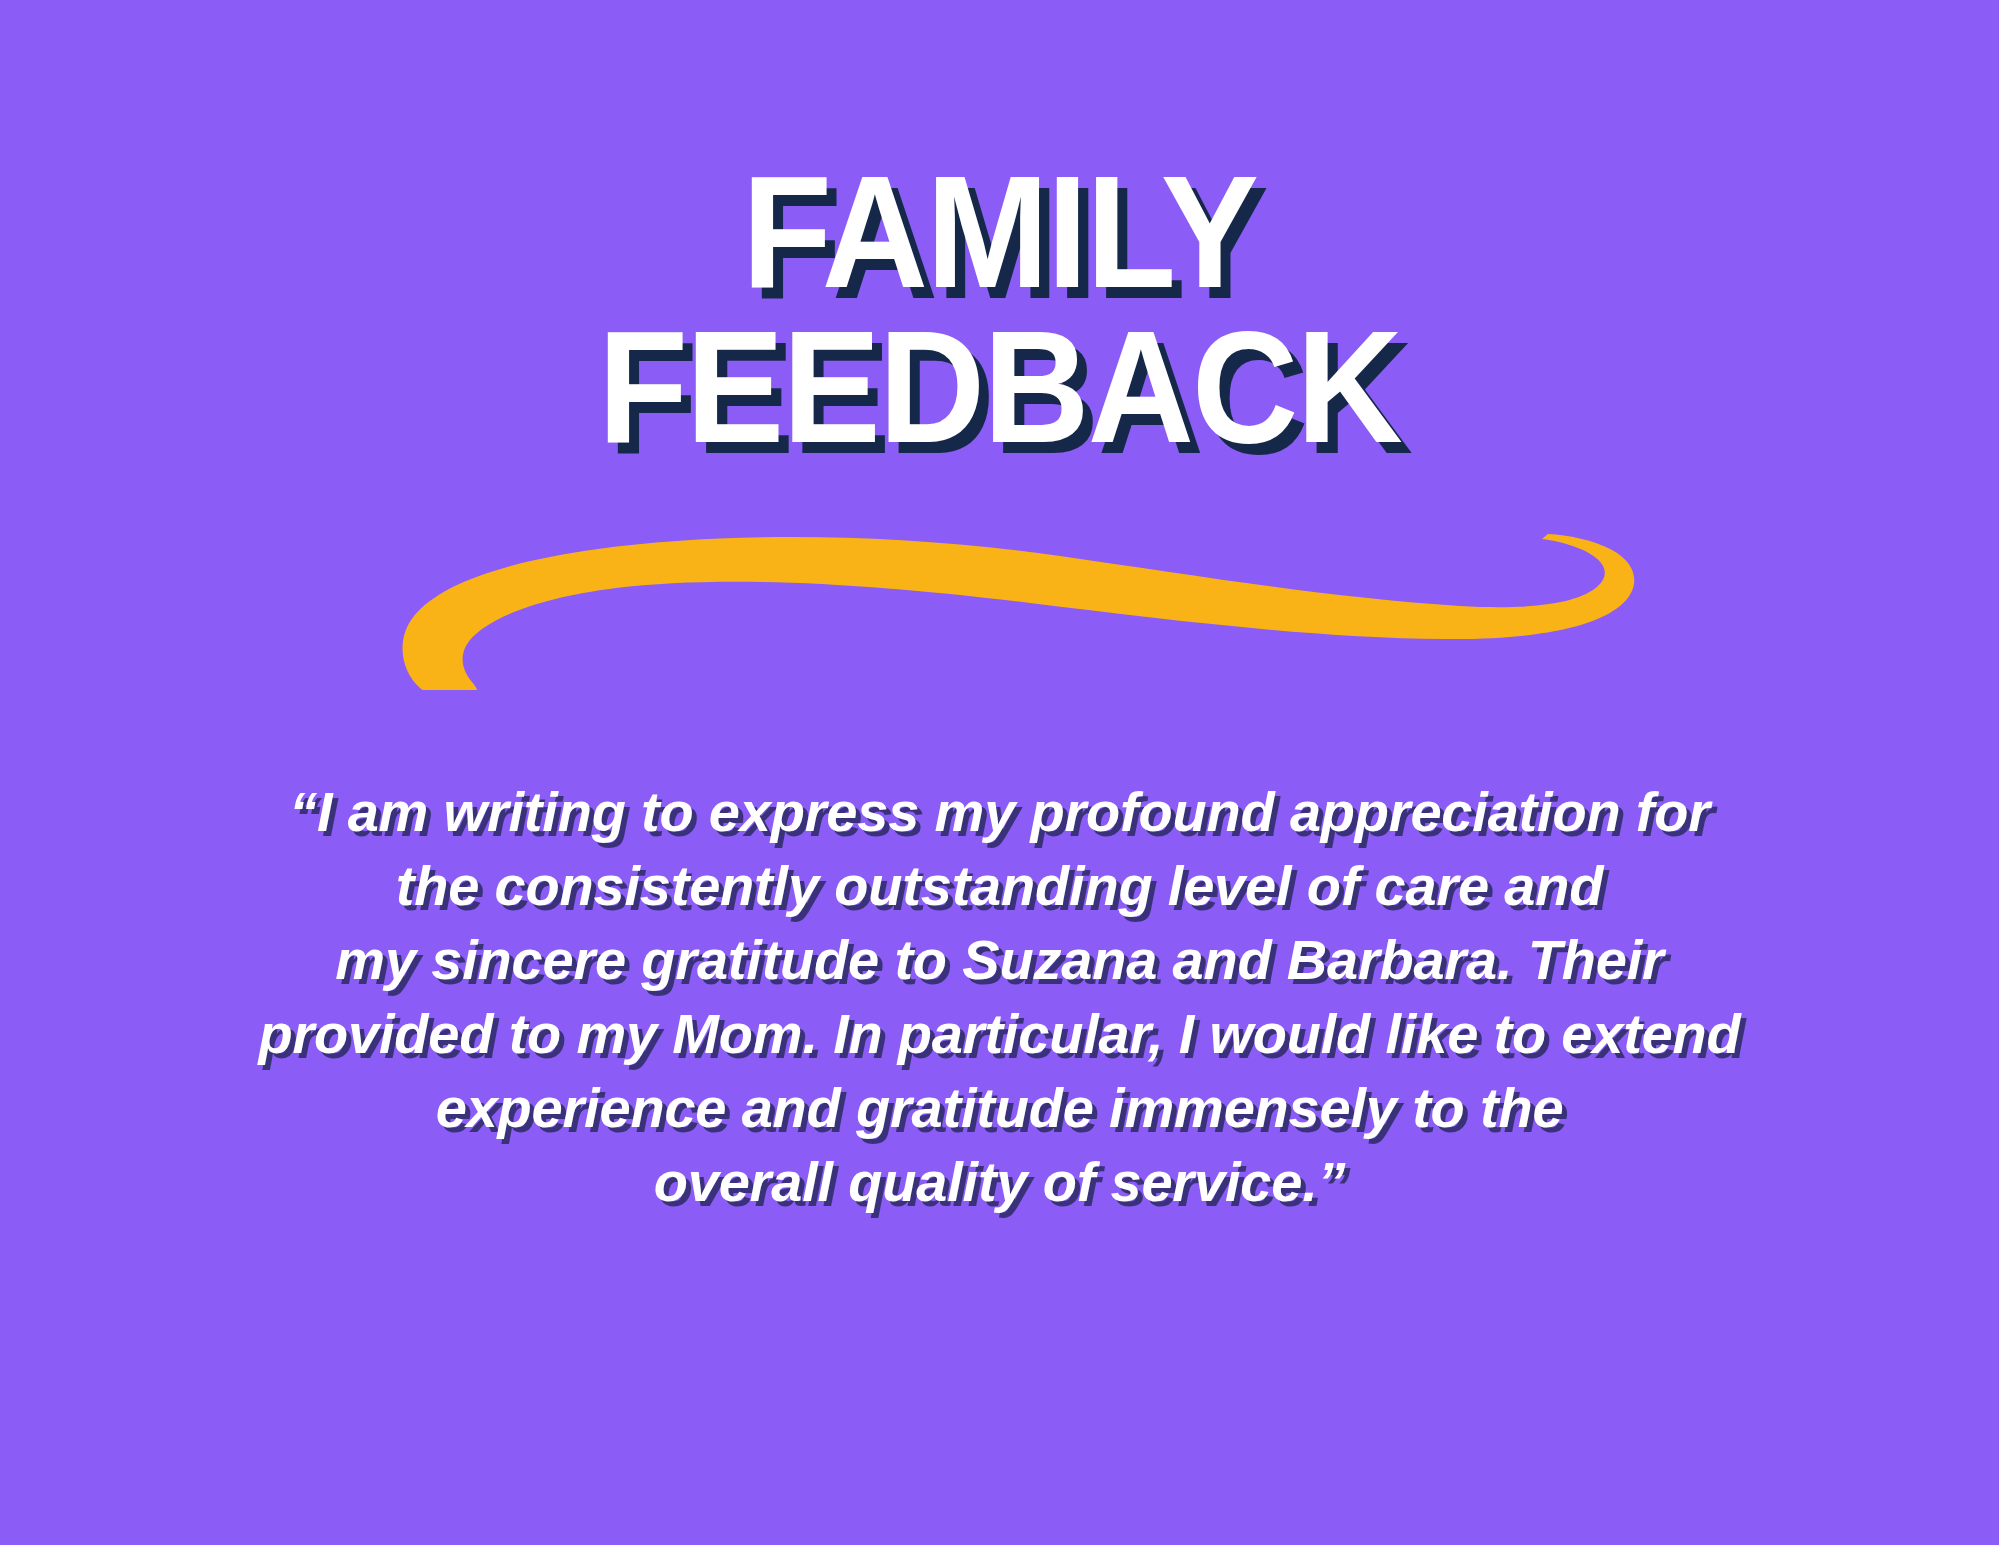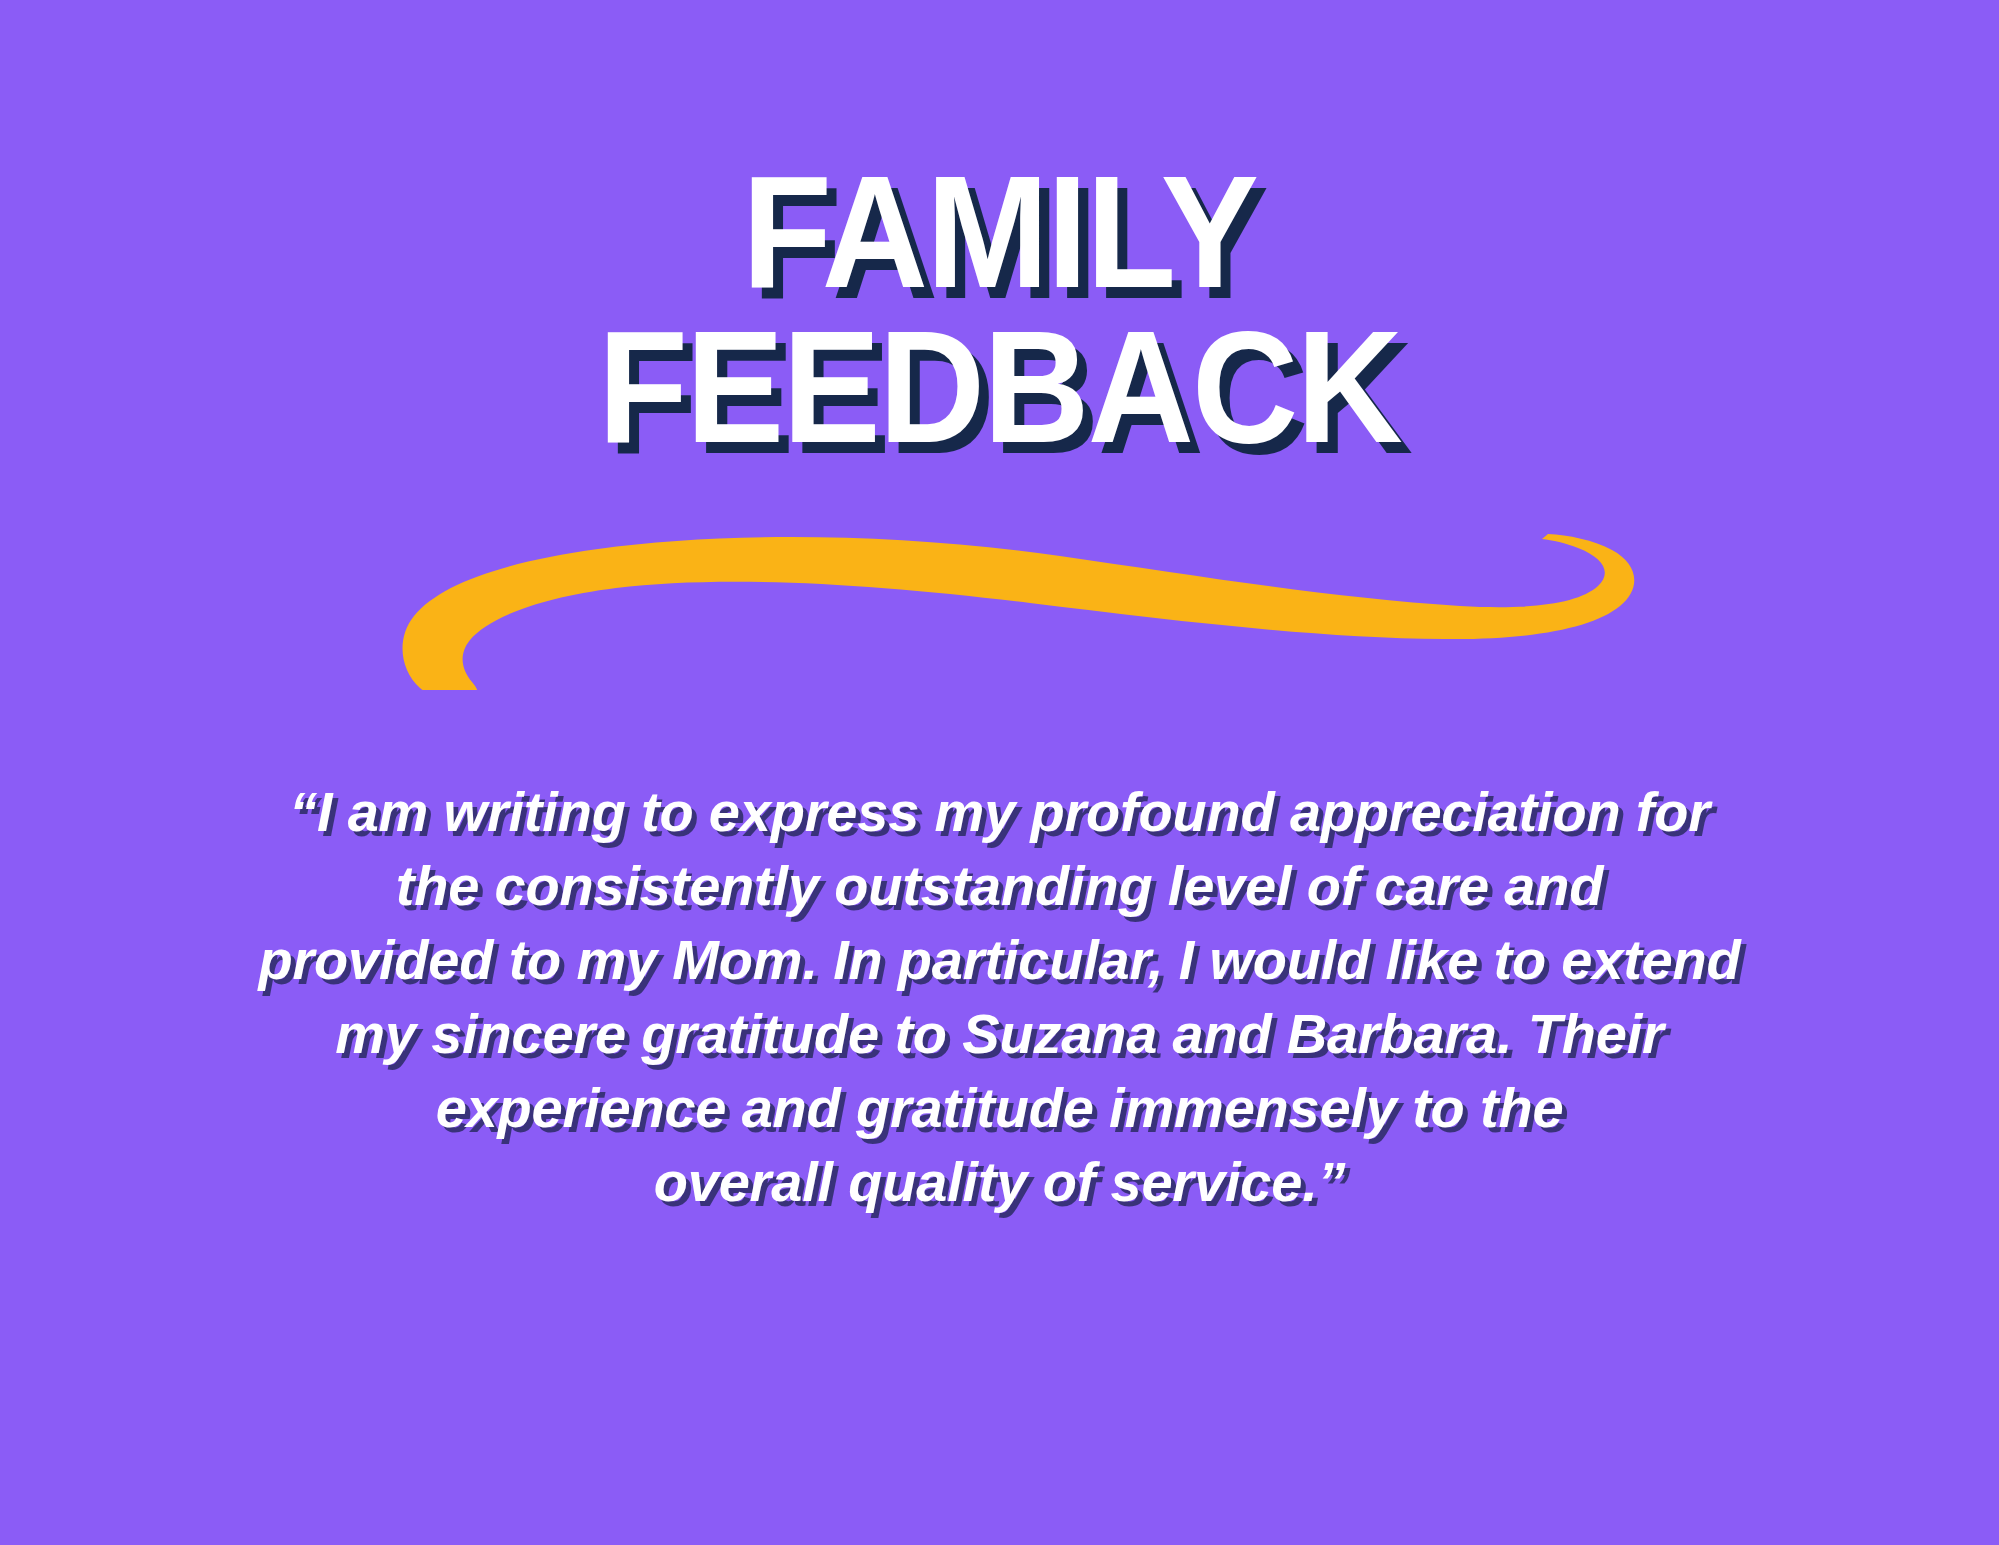--- a/index.html
+++ b/index.html
@@ -121,19 +121,19 @@
                C 88 135, 92 150, 102 162
                C 108 169, 110 174, 104 178
                C 92 186, 66 182, 50 168
                Z" fill="#FAB316"></path>
     </svg>
   </div>
 
   <blockquote class="quote">
     <span class="quote-line" style="color: rgb(255, 255, 255);">“I am writing to express my profound appreciation for</span>
     <span class="quote-line" style="color: rgb(255, 255, 255);">the consistently outstanding level of care and</span>
+    <span class="quote-line" style="color: rgb(255, 255, 255);">my sincere gratitude to Suzana and Barbara. Their</span>
     <span class="quote-line" style="color: rgb(255, 255, 255);">provided to my Mom. In particular, I would like to extend</span>
-    <span class="quote-line" style="color: rgb(255, 255, 255);">my sincere gratitude to Suzana and Barbara. Their</span>
     <span class="quote-line" style="color: rgb(255, 255, 255);">experience and gratitude immensely to the</span>
     <span class="quote-line" style="color: rgb(255, 255, 255);">overall quality of service.”</span>
   </blockquote>
 
 </div>
 
 </body></html>

